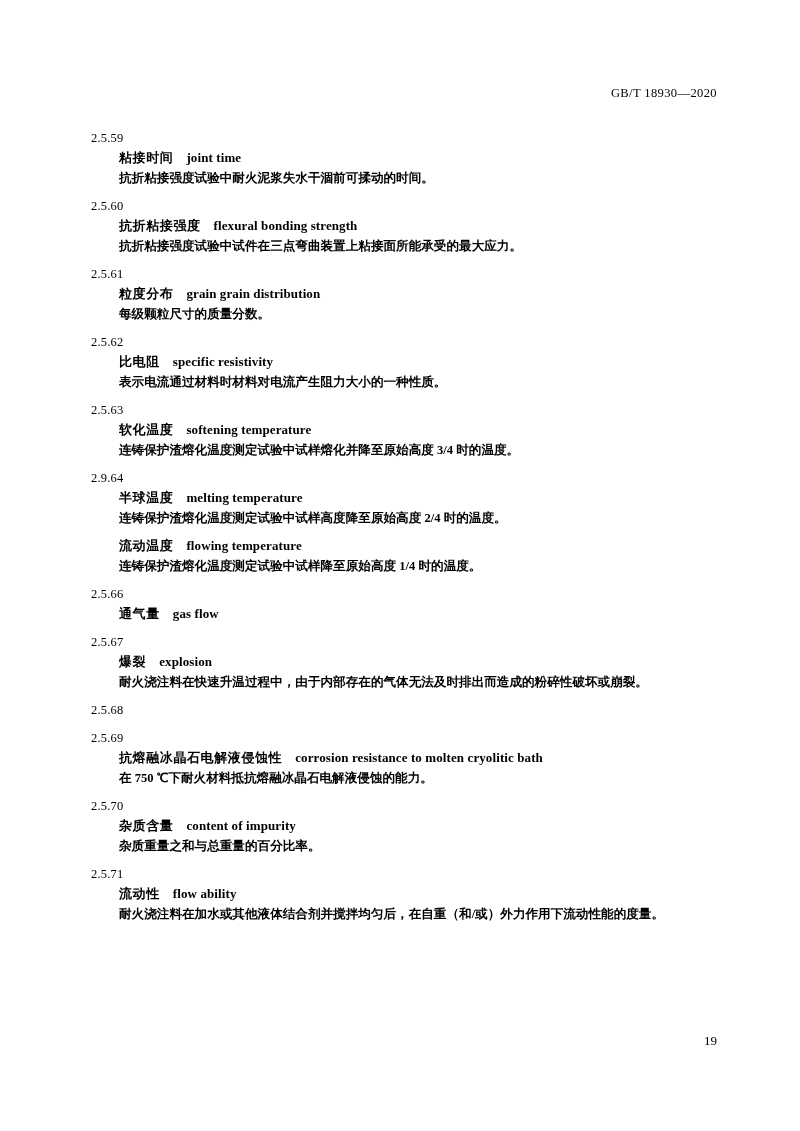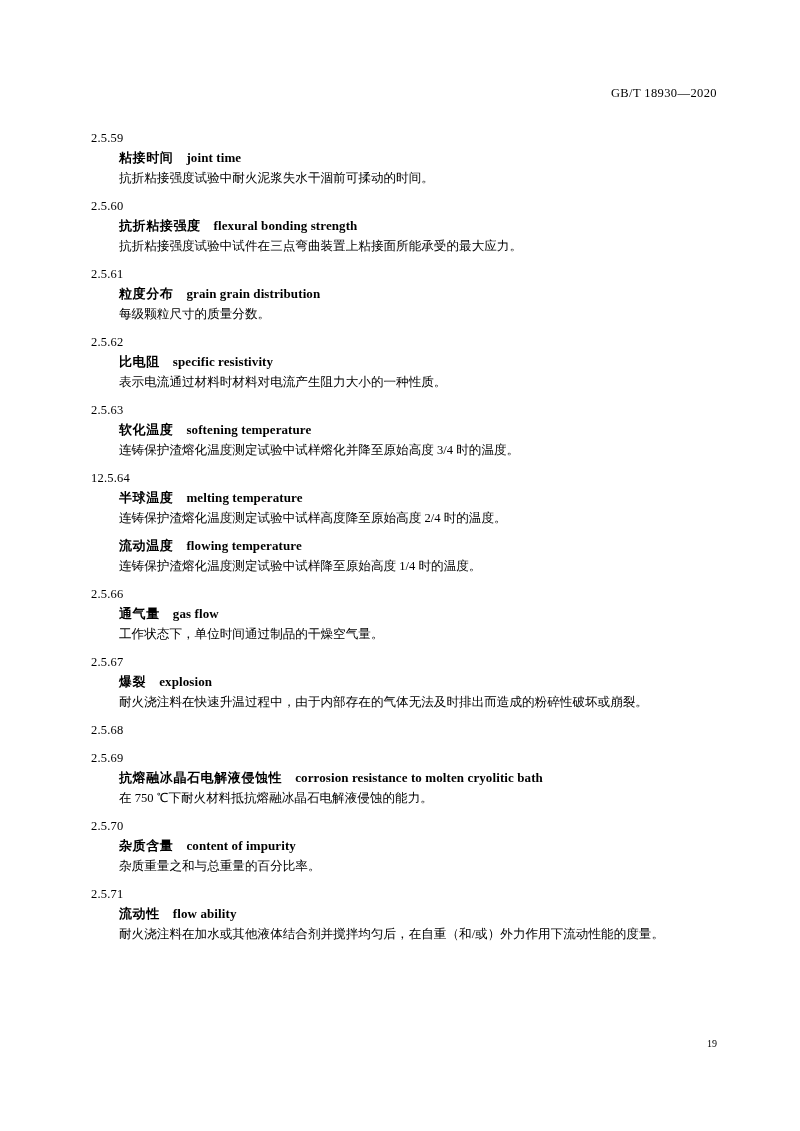--- a/index.html
+++ b/index.html
@@ -61,32 +61,33 @@
     margin-left: 13px;
     letter-spacing: 0.1px;
   }
   .def {
     font-size: 12.6px;
     line-height: 20px;
     padding-left: 28px;
     text-indent: 0;
     font-family: "Liberation Serif", serif;
     text-align: justify;
+    font-weight: bold;
   }
   .def.wrap {
     padding-left: 0;
   }
   .def.wrap .firstline {
     padding-left: 28px;
   }
   .pagenum {
     position: absolute;
     bottom: 82px;
     right: 83px;
-    font-size: 10px;
+    font-size: 13px;
     font-family: "Liberation Serif", serif;
   }
 </style>
 </head>
 <body>
 
 <div class="page">
 
   <div class="header">GB/T 18930—2020</div>
 
@@ -126,40 +127,39 @@
 
     <div class="entry">
       <div class="num">2.5.63</div>
       <div class="term">
         <span class="cn">软化温度</span><span class="en">softening temperature</span>
       </div>
       <div class="def">连铸保护渣熔化温度测定试验中试样熔化并降至原始高度 3/4 时的温度。</div>
     </div>
 
     <div class="entry">
-      <div class="num">12.5.64</div>
+      <div class="num">2.9.64</div>
       <div class="term">
         <span class="cn">半球温度</span><span class="en">melting temperature</span>
       </div>
       <div class="def">连铸保护渣熔化温度测定试验中试样高度降至原始高度 2/4 时的温度。</div>
     </div>
 
     <div class="entry">
       <div class="term">
         <span class="cn">流动温度</span><span class="en">flowing temperature</span>
       </div>
       <div class="def">连铸保护渣熔化温度测定试验中试样降至原始高度 1/4 时的温度。</div>
     </div>
 
     <div class="entry">
       <div class="num">2.5.66</div>
       <div class="term">
         <span class="cn">通气量</span><span class="en">gas flow</span>
       </div>
-      <div class="def">工作状态下，单位时间通过制品的干燥空气量。</div>
     </div>
 
     <div class="entry">
       <div class="num">2.5.67</div>
       <div class="term">
         <span class="cn">爆裂</span><span class="en">explosion</span>
       </div>
       <div class="def">耐火浇注料在快速升温过程中，由于内部存在的气体无法及时排出而造成的粉碎性破坏或崩裂。</div>
     </div>
 

